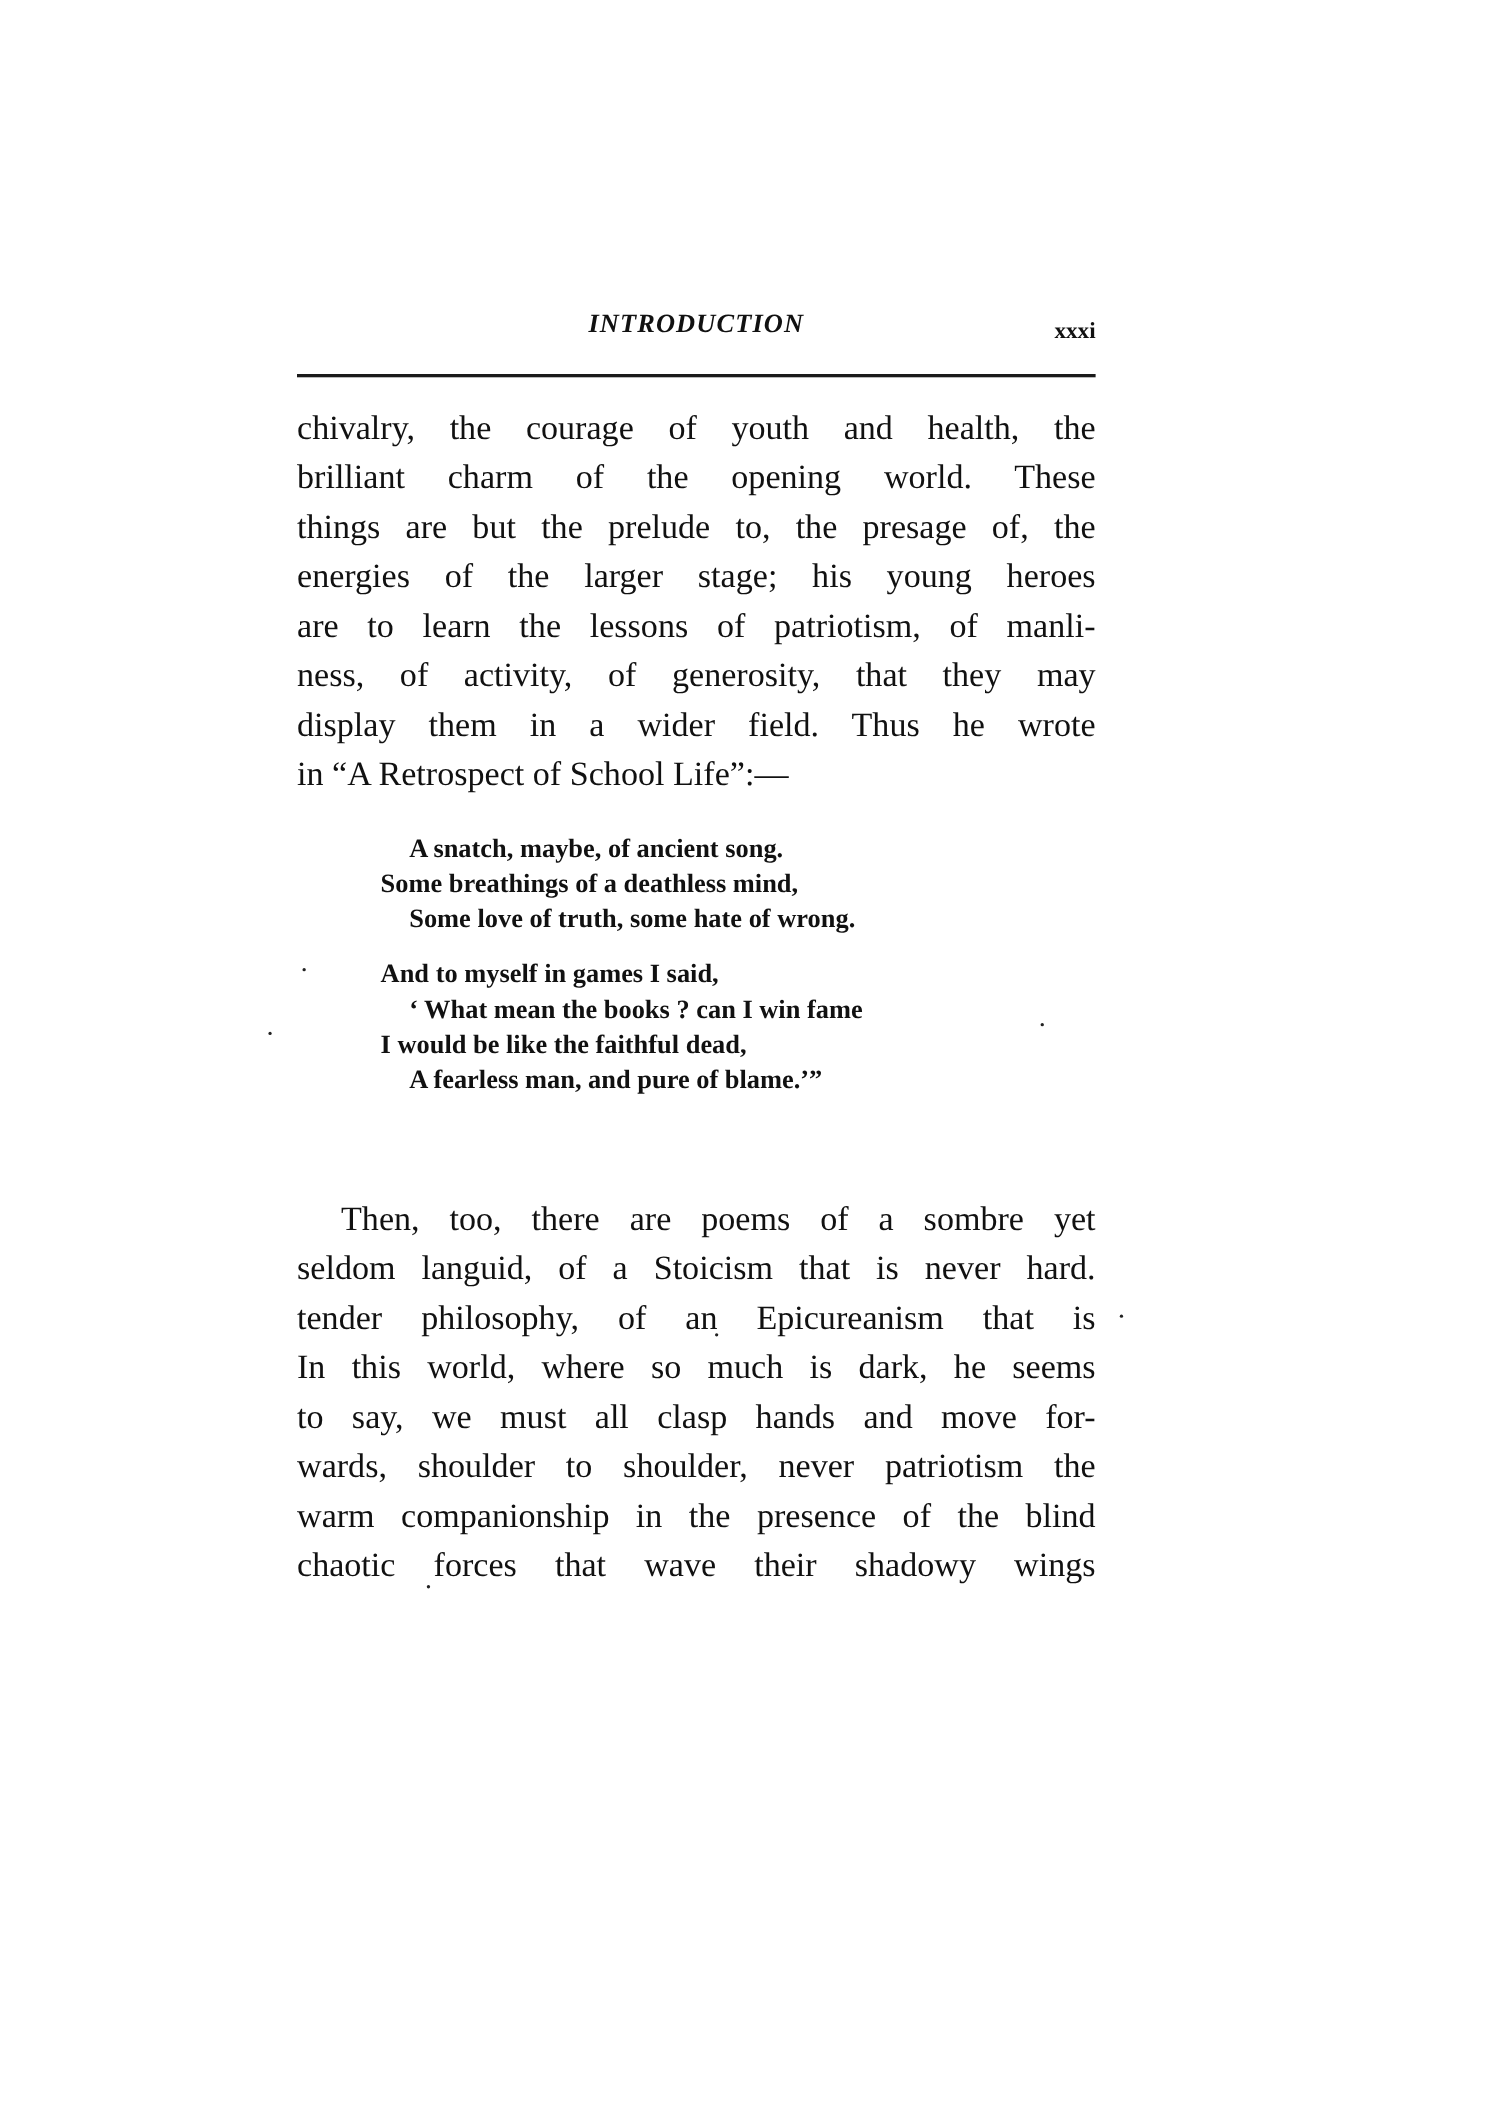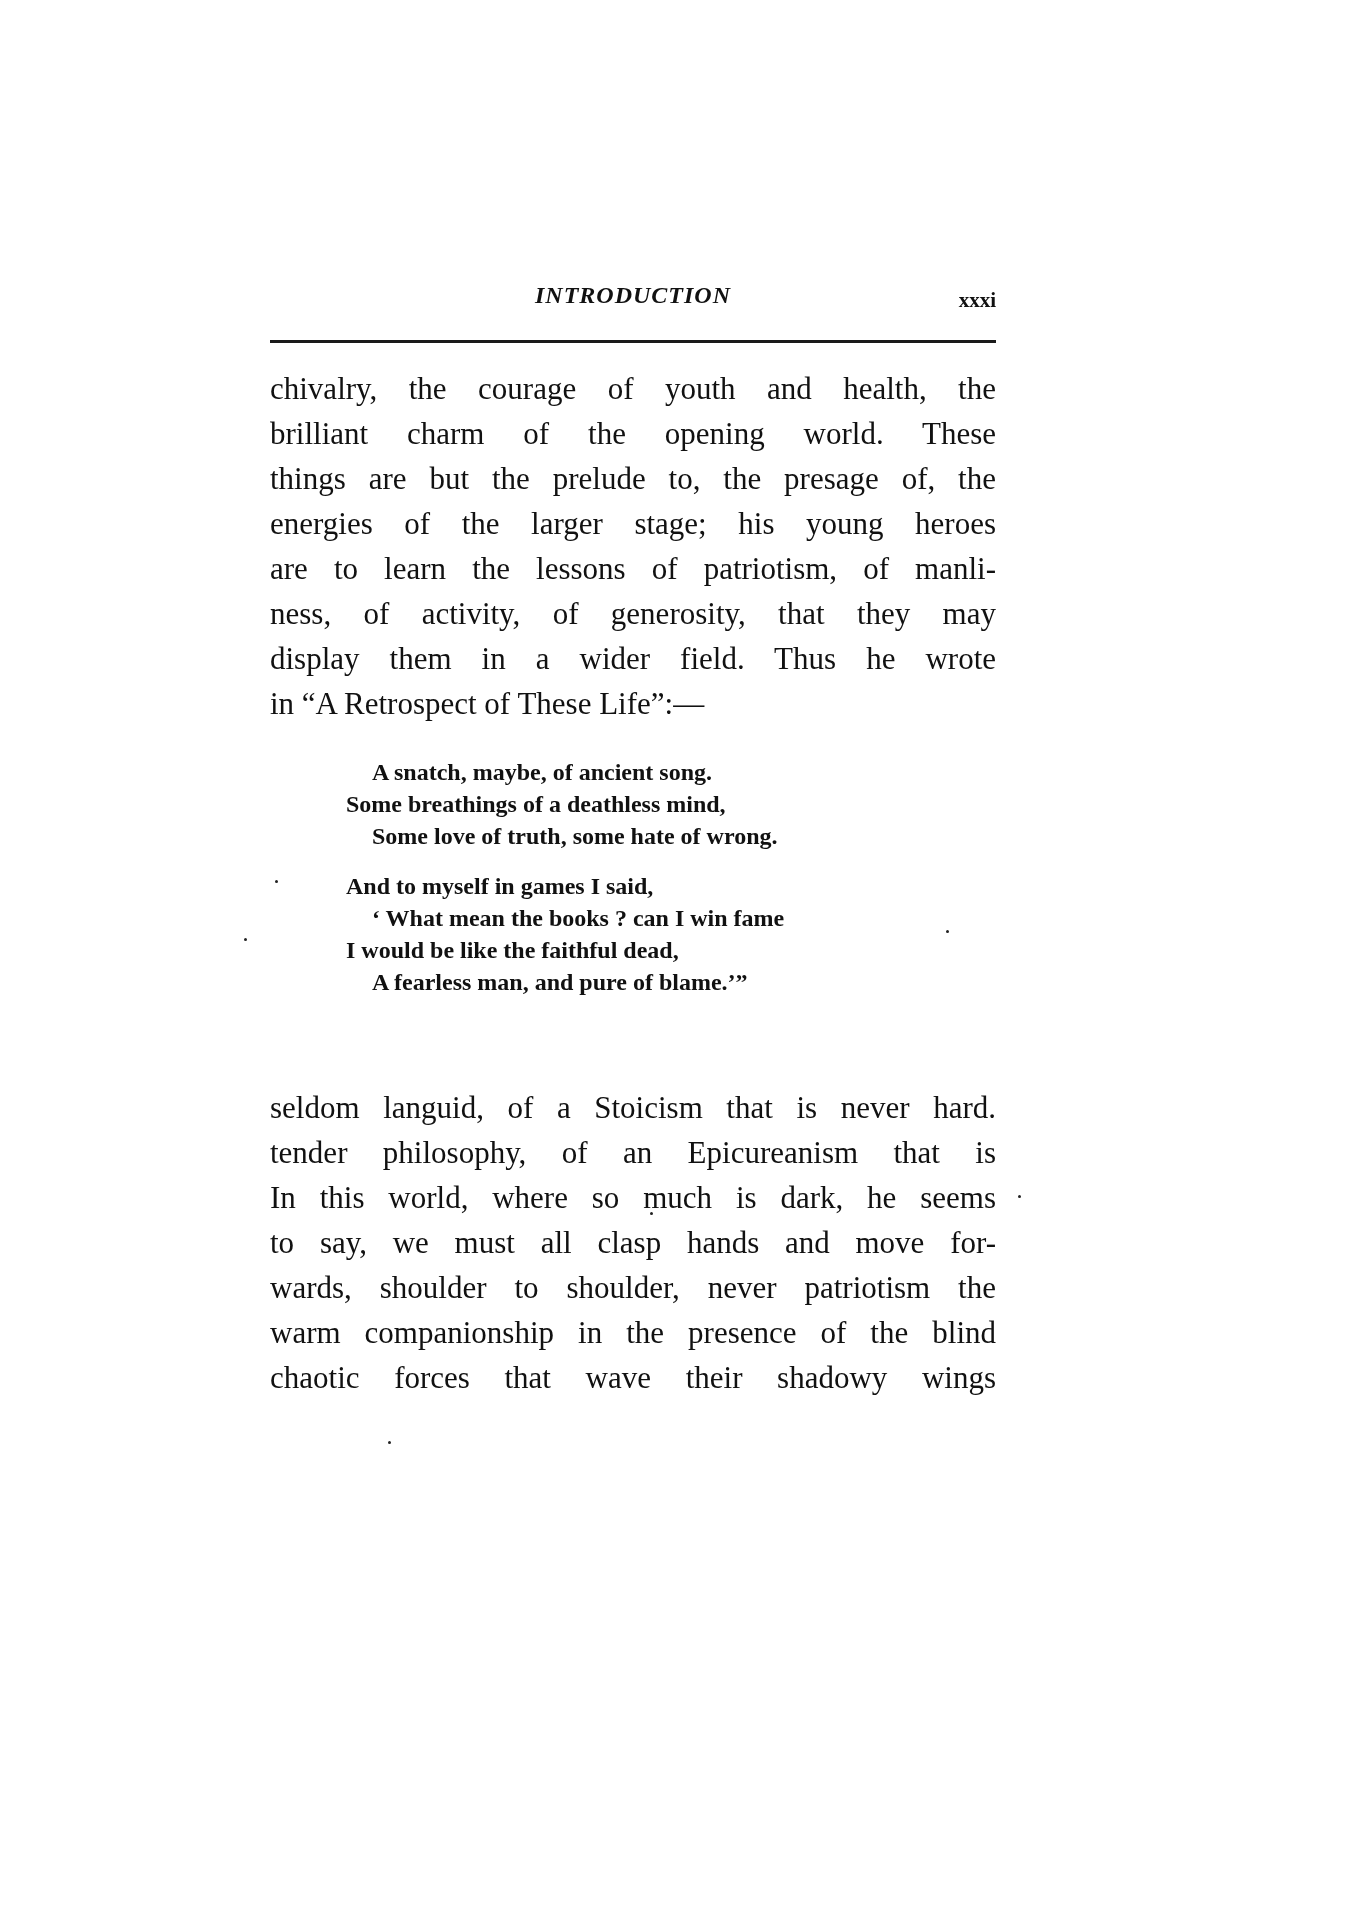--- a/index.html
+++ b/index.html
@@ -43,38 +43,39 @@
   <div class="head-rule"></div>
 
   <div class="para" id="para1">
     <span class="line">chivalry, the courage of youth and health, the</span>
     <span class="line">brilliant charm of the opening world.  These</span>
     <span class="line">things are but the prelude to, the presage of, the</span>
     <span class="line">energies of the larger stage; his young heroes</span>
     <span class="line">are to learn the lessons of patriotism, of manli-</span>
     <span class="line">ness, of activity, of generosity, that they may</span>
     <span class="line">display them in a wider field.  Thus he wrote</span>
-    <span class="line last">in “A Retrospect of These Life”:—</span>
+    <span class="line last">in “A Retrospect of School Life”:—</span>
   </div>
 
   <div class="poem" id="poem">
     <div class="stanza">
       <span class="vline hangin">A snatch, maybe, of ancient song.</span>
       <span class="vline hang">Some breathings of a deathless mind,</span>
       <span class="vline hangin">Some love of truth, some hate of wrong.</span>
     </div>
     <div class="stanza">
       <span class="vline hang">And to myself in games I said,</span>
       <span class="vline hangin">‘ What mean the books ? can I win fame</span>
       <span class="vline hang">I would be like the faithful dead,</span>
       <span class="vline hangin">A fearless man, and pure of blame.’”</span>
     </div>
   </div>
 
   <div class="para" id="para2">
+    <span class="line indent">Then, too, there are poems of a sombre yet</span>
     <span class="line">seldom languid, of a Stoicism that is never hard.</span>
     <span class="line">tender philosophy, of an Epicureanism that is</span>
     <span class="line">In this world, where so much is dark, he seems</span>
     <span class="line">to say, we must all clasp hands and move for-</span>
     <span class="line">wards, shoulder to shoulder, never patriotism the</span>
     <span class="line">warm companionship in the presence of the blind</span>
     <span class="line">chaotic forces that wave their shadowy wings</span>
   </div>
 
   <span class="speck" style="left:275px; top:880px;"></span>

